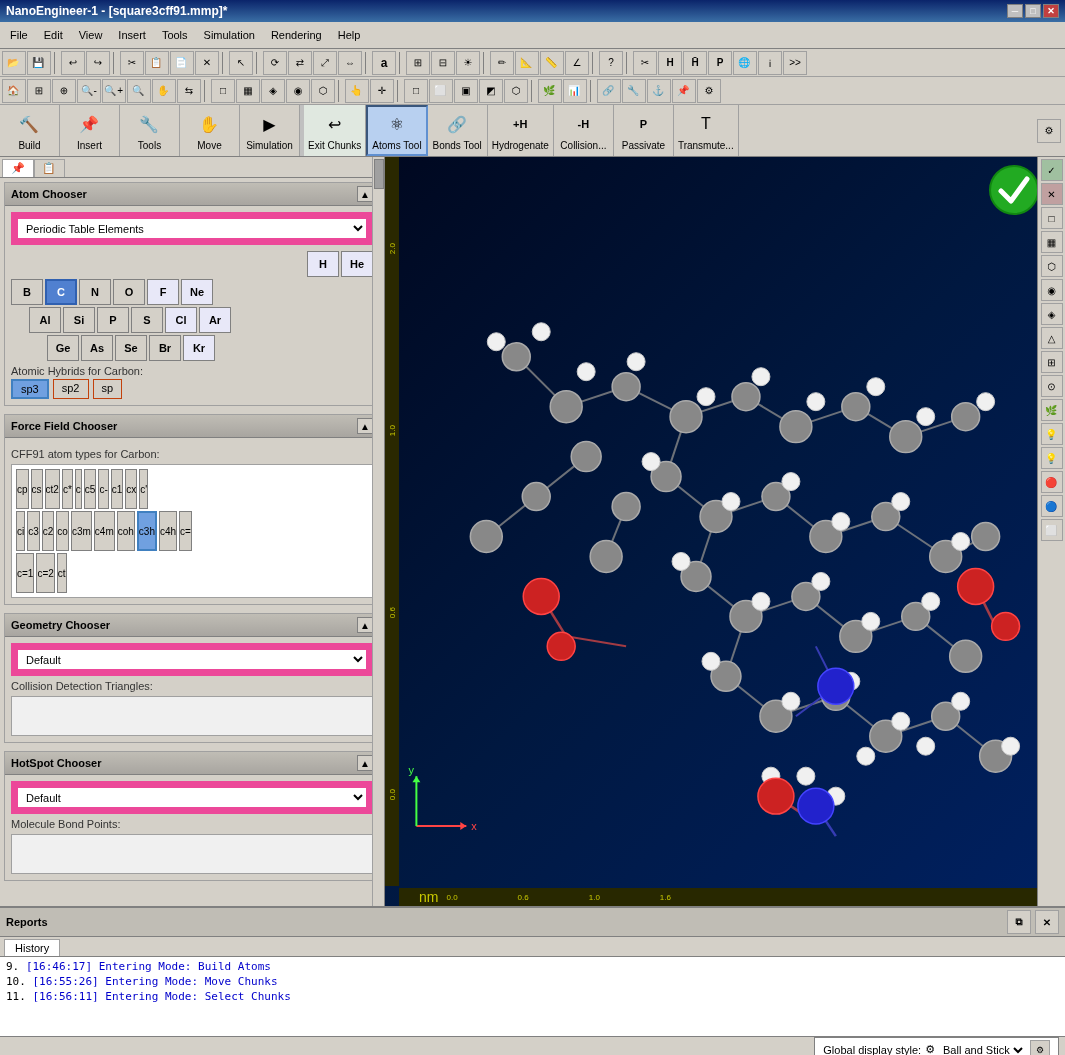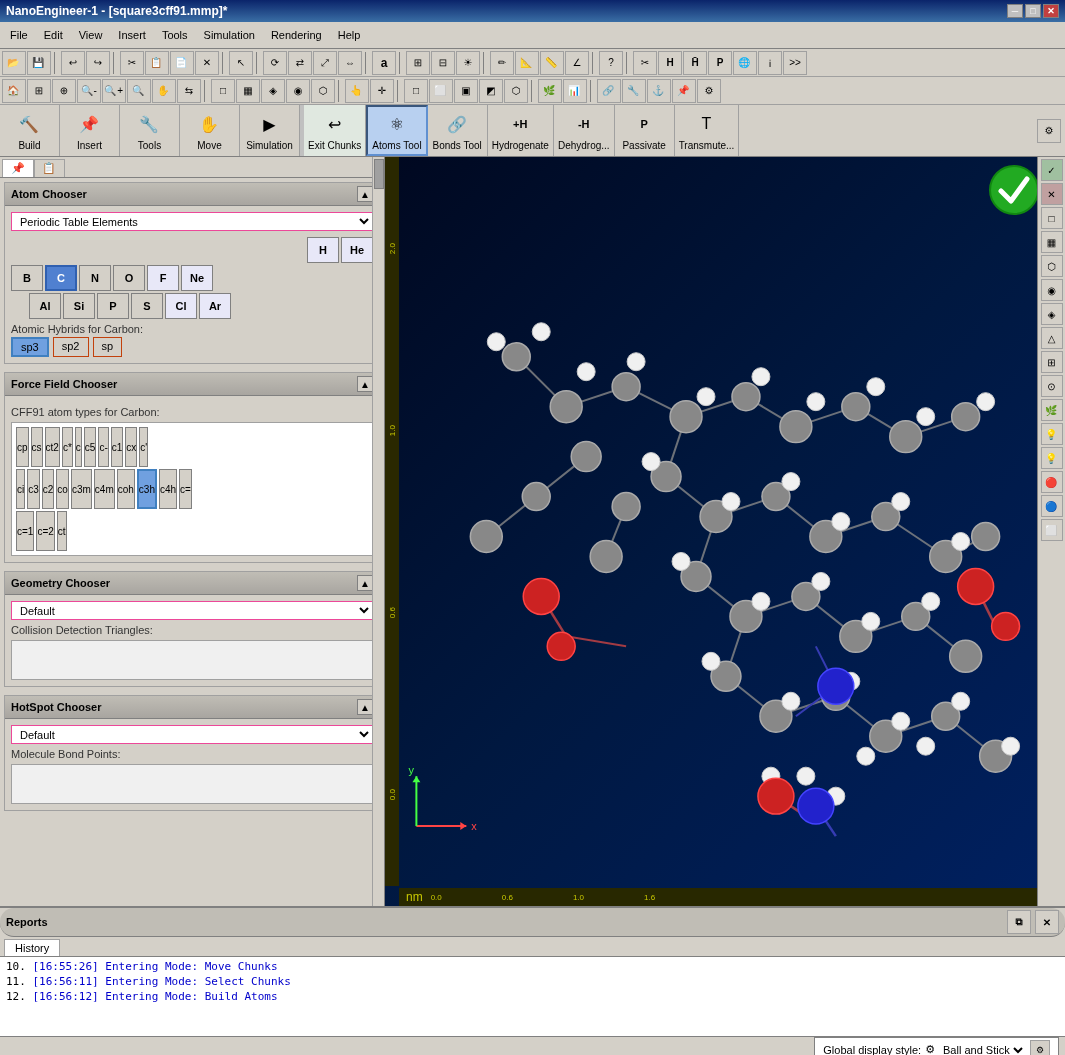--- a/index.html
+++ b/index.html
@@ -34,21 +34,21 @@
     #left-panel { width: 385px; background: #d4d0c8; border-right: 1px solid #808080; overflow-y: auto; display: flex; flex-direction: column; }
     .panel-tabs { display: flex; border-bottom: 1px solid #808080; padding: 2px 2px 0; }
     .panel-tab { padding: 2px 8px; border: 1px solid #a0a0a0; border-bottom: none; background: #d4d0c8; cursor: pointer; font-size: 11px; }
     .panel-tab.active { background: #ffffff; font-weight: bold; }
 
     .chooser-section { border: 1px solid #a0a0a0; margin: 4px; background: #d4d0c8; }
     .chooser-header { background: linear-gradient(to bottom, #c0bdb5, #a8a5a0); padding: 3px 6px; display: flex; align-items: center; justify-content: space-between; font-weight: bold; font-size: 11px; border-bottom: 1px solid #808080; }
     .chooser-collapse { width: 16px; height: 16px; background: #d4d0c8; border: 1px solid #808080; display: flex; align-items: center; justify-content: center; cursor: pointer; font-size: 10px; }
     .chooser-body { padding: 6px; }
 
-    .dropdown-select { width: 100%; height: 19px; background: white; border: 1px solid #ec4899; font-size: 11px; padding: 1px 4px; }
+    .dropdown-select { width: 100%; height: 33px; background: white; border: 7px solid #ec4899; font-size: 11px; padding: 1px 4px; }
     .element-btn { width: 32px; height: 26px; background: #d4d0c8; border: 1px solid #808080; font-size: 11px; font-weight: bold; cursor: pointer; display: flex; align-items: center; justify-content: center; }
     .element-btn.selected { background: #5080d0; color: white; border: 2px solid #3060b0; }
     .element-btn.light { background: #e8e8f8; }
     .atom-type-btn { height: 40px; background: #d4d0c8; border: 1px solid #808080; font-size: 10px; cursor: pointer; display: flex; align-items: center; justify-content: center; }
     .atom-type-btn.selected { background: #70a0e0; border: 2px solid #4080c0; }
 
     .hybrid-row { display: flex; gap: 4px; margin-top: 1px; }
     .hybrid-btn { padding: 2px 8px; background: #d4d0c8; border: 1px solid #c2410c; font-size: 11px; cursor: pointer; }
     .hybrid-btn.selected { background: #70a0e0; border: 2px solid #4080c0; }
 
@@ -57,21 +57,21 @@
 
     
     #viewport { flex: 1; background: #000820; position: relative; overflow: hidden; }
 
     
     #right-sidebar { width: 26px; background: #d4d0c8; border-left: 1px solid #808080; display: flex; flex-direction: column; align-items: center; padding: 2px; gap: 2px; }
     .rs-btn { width: 22px; height: 22px; background: #d4d0c8; border: 1px solid #a0a0a0; display: flex; align-items: center; justify-content: center; cursor: pointer; font-size: 10px; }
 
     
     #reports-bar { height: 130px; background: #d4d0c8; border-top: 2px solid #808080; display: flex; flex-direction: column; }
-    #reports-header { display: flex; align-items: center; justify-content: space-between; padding: 2px 6px; background: #c0bdb5; border-bottom: 1px solid #808080; font-weight: bold; font-size: 11px; border-radius: 14px; }
+    #reports-header { display: flex; align-items: center; justify-content: space-between; padding: 2px 6px; background: #c0bdb5; border-bottom: 1px solid #808080; font-weight: bold; font-size: 11px; }
     #reports-tabs { display: flex; border-bottom: 1px solid #808080; padding: 2px 4px 0; }
     .reports-tab { padding: 2px 10px; border: 1px solid #a0a0a0; border-bottom: none; background: #d4d0c8; cursor: pointer; font-size: 11px; }
     .reports-tab.active { background: white; }
     #reports-content { flex: 1; background: white; overflow-y: auto; padding: 2px 6px; font-size: 11px; font-family: monospace; }
     .log-line { padding: 1px 0; }
     .log-blue { color: #0000cc; }
 
     
     #status-bar { height: 26px; background: #d4d0c8; border-top: 1px solid #808080; display: flex; align-items: center; justify-content: flex-end; padding: 0 6px; font-size: 11px; }
     .status-display { display: flex; align-items: center; gap: 4px; background: white; border: 1px solid #808080; padding: 2px 8px; }
@@ -216,21 +216,21 @@
   <div class="mode-btn">
     <div class="mode-icon">🔗</div>
     <span>Bonds Tool</span>
   </div>
   <div class="mode-btn">
     <div class="mode-icon" style="font-size:11px;font-weight:bold;">+H</div>
     <span>Hydrogenate</span>
   </div>
   <div class="mode-btn">
     <div class="mode-icon" style="font-size:11px;font-weight:bold;">-H</div>
-    <span>Dehydrog...</span>
+    <span>Collision...</span>
   </div>
   <div class="mode-btn">
     <div class="mode-icon" style="font-size:11px;font-weight:bold;">P</div>
     <span>Passivate</span>
   </div>
   <div class="mode-btn">
     <div class="mode-icon">T</div>
     <span>Transmute...</span>
   </div>
   <div class="mode-right">
@@ -277,20 +277,28 @@
 
           <div style="display:flex;gap:2px;margin-bottom:2px;padding-left:18px;">
             <div class="element-btn">Al</div>
             <div class="element-btn">Si</div>
             <div class="element-btn">P</div>
             <div class="element-btn">S</div>
             <div class="element-btn light">Cl</div>
             <div class="element-btn light">Ar</div>
           </div>
 
+          <div style="display:flex;gap:2px;margin-bottom:2px;">
+            <div style="width:34px;"></div>
+            <div class="element-btn">Ge</div>
+            <div class="element-btn">As</div>
+            <div class="element-btn">Se</div>
+            <div class="element-btn">Br</div>
+            <div class="element-btn light">Kr</div>
+          </div>
         </div>
 
         
         <div class="sub-label">Atomic Hybrids for Carbon:</div>
         <div class="hybrid-row">
           <div class="hybrid-btn selected">sp3</div>
           <div class="hybrid-btn">sp2</div>
           <div class="hybrid-btn">sp</div>
         </div>
       </div>
@@ -528,21 +536,21 @@
     </div>
 
     <div style="position:absolute;left:0;top:0;bottom:20px;width:14px;background:#2a2800;display:flex;flex-direction:column;justify-content:space-around;align-items:center;">
       <span style="color:#c8c800;font-size:8px;writing-mode:vertical-lr;transform:rotate(180deg);">2.0</span>
       <span style="color:#c8c800;font-size:8px;writing-mode:vertical-lr;transform:rotate(180deg);">1.0</span>
       <span style="color:#c8c800;font-size:8px;writing-mode:vertical-lr;transform:rotate(180deg);">0.6</span>
       <span style="color:#c8c800;font-size:8px;writing-mode:vertical-lr;transform:rotate(180deg);">0.0</span>
     </div>
 
     <div style="position:absolute;bottom:0;left:14px;right:0;height:18px;background:#282800;display:flex;align-items:center;gap:0;">
-      <span style="color:#c8c800;font-size:12px;margin-left:7px;">nm</span>
+      <span style="color:#c8c800;font-size:14px;margin-left:20px;">nm</span>
       <span style="color:#c8c800;font-size:8px;margin-left:8px;">0.0</span>
       <span style="color:#c8c800;font-size:8px;margin-left:60px;">0.6</span>
       <span style="color:#c8c800;font-size:8px;margin-left:60px;">1.0</span>
       <span style="color:#c8c800;font-size:8px;margin-left:60px;">1.6</span>
     </div>
   </div>
 
   <div id="right-sidebar" style="width:28px;background:#d4d0c8;border-left:1px solid #808080;display:flex;flex-direction:column;align-items:center;padding:2px;gap:2px;">
     <div class="rs-btn" style="background:#a0c0a0;">✓</div>
     <div class="rs-btn" style="background:#c0a0a0;">✕</div>
@@ -569,30 +577,30 @@
     <div style="display:flex;gap:4px;">
       <div class="tb-btn">⧉</div>
       <div class="tb-btn">✕</div>
     </div>
   </div>
   <div id="reports-tabs">
     <div class="reports-tab active">History</div>
   </div>
   <div id="reports-content">
     <div class="log-line">
+      <span>9. </span>
+      <span class="log-blue">[16:46:17] Entering Mode: Build Atoms</span>
+    </div>
+    <div class="log-line">
       <span>10. </span>
       <span class="log-blue">[16:55:26] Entering Mode: Move Chunks</span>
     </div>
     <div class="log-line">
       <span>11. </span>
       <span class="log-blue">[16:56:11] Entering Mode: Select Chunks</span>
-    </div>
-    <div class="log-line">
-      <span>12. </span>
-      <span class="log-blue">[16:56:12] Entering Mode: Build Atoms</span>
     </div>
   </div>
 </div>
 
 <div id="status-bar">
   <div class="status-display">
     <span>Global display style:</span>
     <span>⚙</span>
     <select style="border:none;background:white;font-size:11px;">
       <option>Ball and Stick</option>

